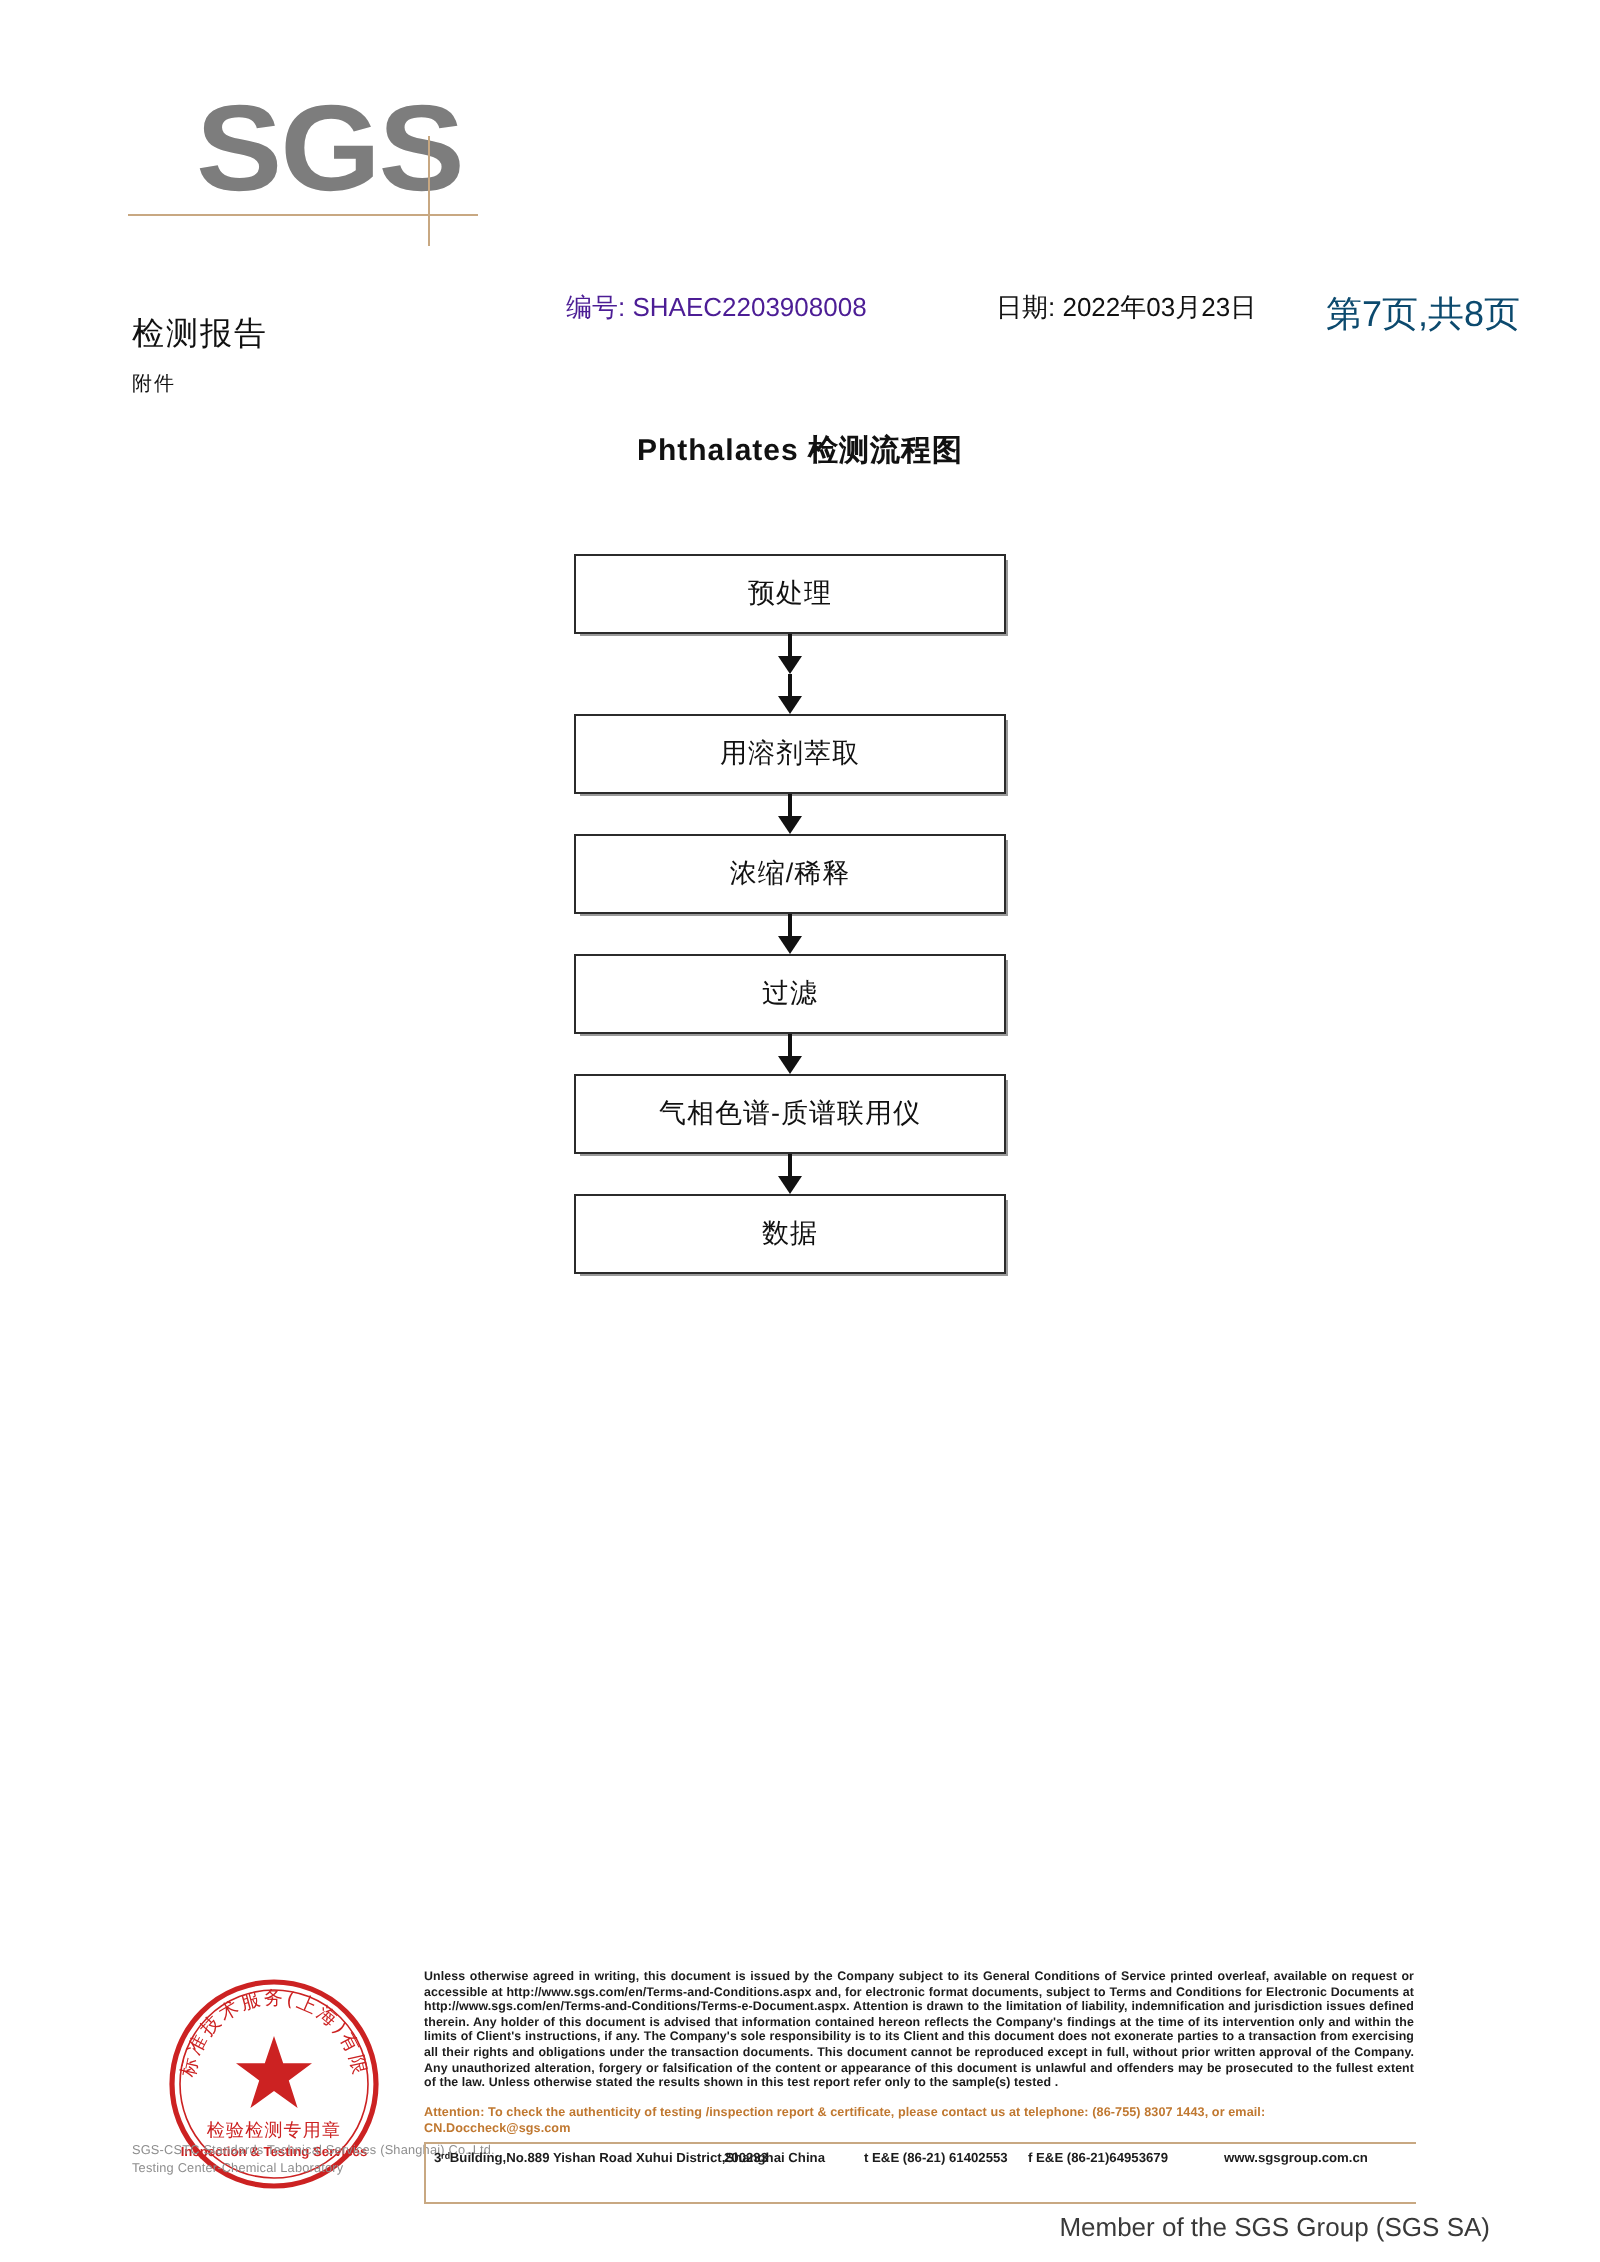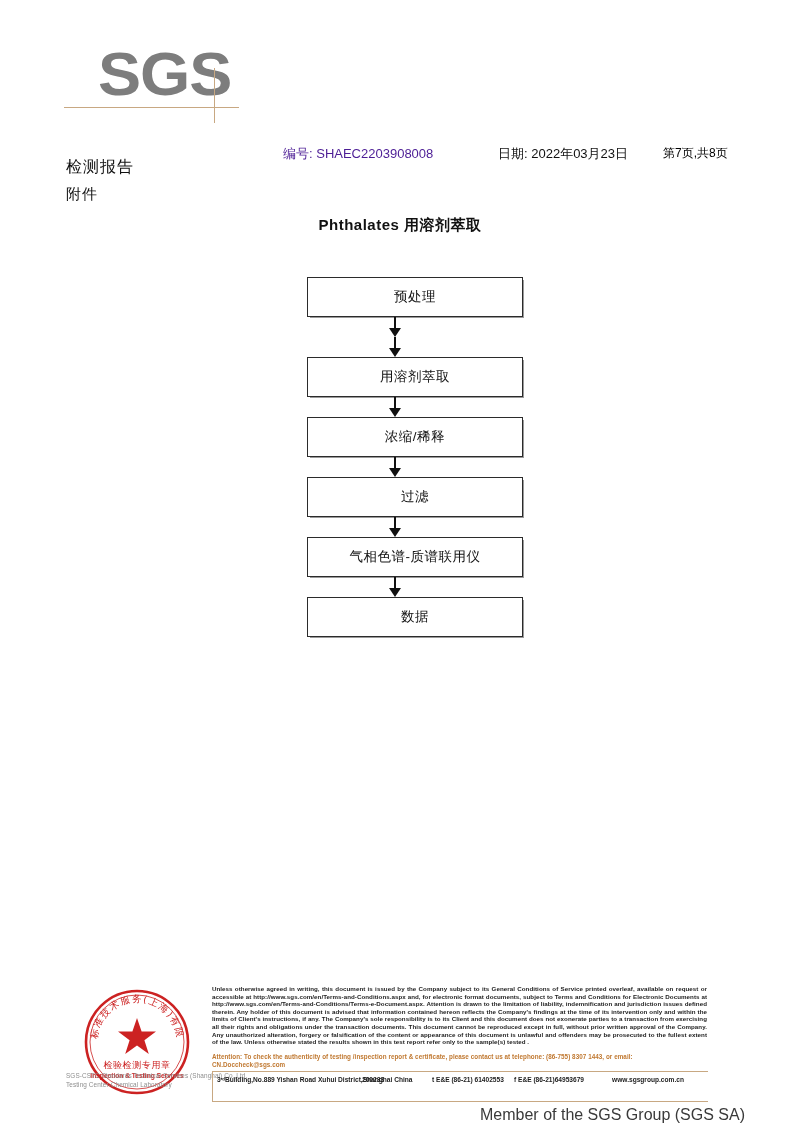--- a/index.html
+++ b/index.html
@@ -81,28 +81,28 @@
     left: 498px;
     top: 3px;
     font-size: 13px;
     color: #111;
     text-align: right;
   }
   #report-page {
     position: absolute;
     left: 663px;
     top: 3px;
-    font-size: 12px;
-    color: #000000;
+    font-size: 18px;
+    color: #0c4a6e;
   }
   #attachment-label {
     position: absolute;
     left: 66px;
     top: 43px;
-    font-size: 15px;
+    font-size: 10px;
     letter-spacing: 1px;
     color: #111;
   }
 
   
   #flow-title {
     position: absolute;
     left: 0;
     top: 216px;
     width: 800px;
@@ -121,21 +121,20 @@
   .flow-node {
     position: relative;
     width: 216px;
     height: 40px;
     border: 1px solid #2b2b2b;
     background: #ffffff;
     box-shadow: 2px 2px 0 -1px #9a9a9a;
     display: flex;
     align-items: center;
     justify-content: center;
-    margin-left: 20px;
   }
   .flow-node-label {
     font-size: 13.5px;
     color: #111;
     letter-spacing: 0.5px;
   }
   .flow-arrow {
     position: relative;
     width: 216px;
     height: 20px;
@@ -252,42 +251,42 @@
     width: 496px;
     height: 1px;
     background: #c8a882;
   }
   #member-line {
     position: absolute;
     left: 0;
     top: 131px;
     width: 745px;
     text-align: right;
-    font-size: 16px;
+    font-size: 13px;
     color: #3a3a3a;
   }
 </style>
 </head>
 <body>
 
 <div id="logo-area">
   <div id="logo-text">SGS</div>
   <div id="logo-rule"></div>
   <div id="logo-tick"></div>
 </div>
 
 <div id="doc-header">
   <div id="report-title">检测报告</div>
   <div id="report-no">编号: SHAEC2203908008</div>
   <div id="report-date">日期: 2022年03月23日</div>
   <div id="report-page">第7页,共8页</div>
   <div id="attachment-label">附件</div>
 </div>
 
-<div id="flow-title">Phthalates 用溶剂萃取</div>
+<div id="flow-title">Phthalates 检测流程图</div>
 
 <div id="flowchart">
   <div class="flow-node">
     <span class="flow-node-label">预处理</span>
   </div>
   <div class="flow-arrow">
       <span class="shaft"></span>
       <span class="head"></span>
     </div>
 

